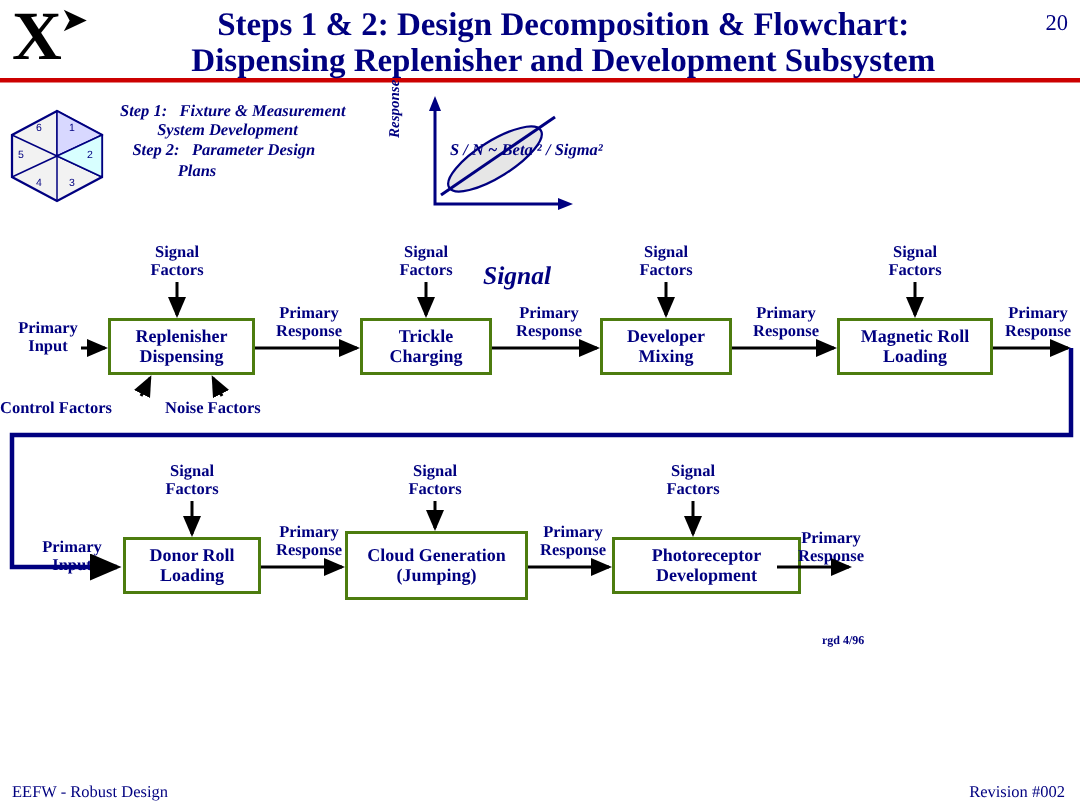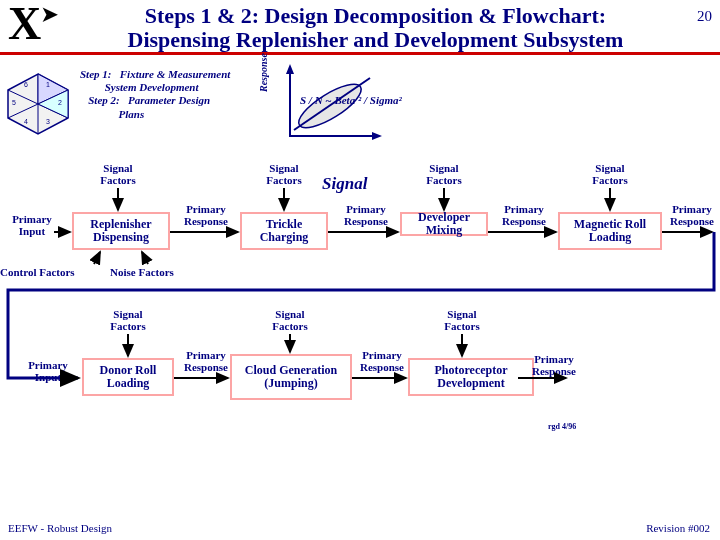--- a/index.html
+++ b/index.html
@@ -80,21 +80,21 @@
     font-size:11px; font-weight:bold; color:#000080;
     text-align:center; width:60px; line-height:1.1;
   }
   .prim {
     position:absolute;
     font-size:11px; font-weight:bold; color:#000080;
     text-align:center; width:60px; line-height:1.05;
   }
   .box {
     position:absolute;
-    border: 2px solid #fca5a5;
+    border: 2px solid #4d7c0f;
     font-size:12px; font-weight:bold; color:#000080;
     text-align:center;
     display:flex; align-items:center; justify-content:center;
     line-height:1.1; padding:2px;
   }
   .cf { font-size:11px; font-weight:bold; color:#000080; position:absolute; }
   .nf { font-size:11px; font-weight:bold; color:#000080; position:absolute; }
   .biglink { stroke:#000080; stroke-width:3; fill:none; }
   .smallcode { position:absolute; font-size:8px; color:#000080; font-weight:bold; }
   .footer-l { position:absolute; left:8px; bottom:6px; font-size:11px; color:#000080; }
@@ -155,21 +155,21 @@
       <line class="fitline" x1="16" y1="66" x2="92" y2="14"></line>
     </svg>
   </div>
   <div class="sn-label">S / N ~ Beta ² / Sigma²</div>
   <div class="resp-rot">Response</div>
   <div class="signal-lbl">Signal</div>
 
 
   <div class="box" style="left:72px; top:148px; width:98px; height:38px;">Replenisher Dispensing</div>
   <div class="box" style="left:240px; top:148px; width:88px; height:38px;">Trickle Charging</div>
-  <div class="box" style="left:400px; top:148px; width:88px; height:24px;">Developer Mixing</div>
+  <div class="box" style="left:400px; top:148px; width:88px; height:38px;">Developer Mixing</div>
   <div class="box" style="left:82px; top:294px; width:92px; height:38px;">Donor Roll Loading</div>
 
   <div class="box" style="left:558px; top:148px; width:104px; height:38px;">Magnetic Roll Loading</div>
   <div class="box" style="left:230px; top:290px; width:122px; height:46px;">Cloud Generation (Jumping)</div>
   <div class="box" style="left:408px; top:294px; width:126px; height:38px;">Photoreceptor Development</div>
 
   <div class="sfact" style="left:88px; top:98px;">Signal Factors</div>
   <div class="sfact" style="left:254px; top:98px;">Signal Factors</div>
   <div class="sfact" style="left:414px; top:98px;">Signal Factors</div>
   <div class="sfact" style="left:580px; top:98px;">Signal Factors</div>

